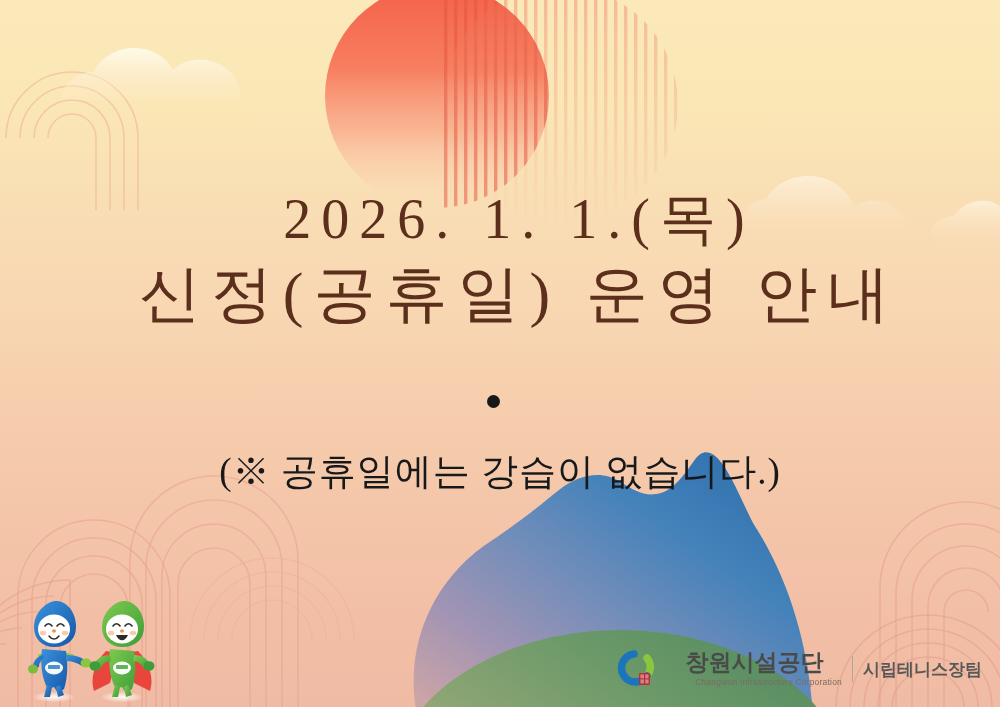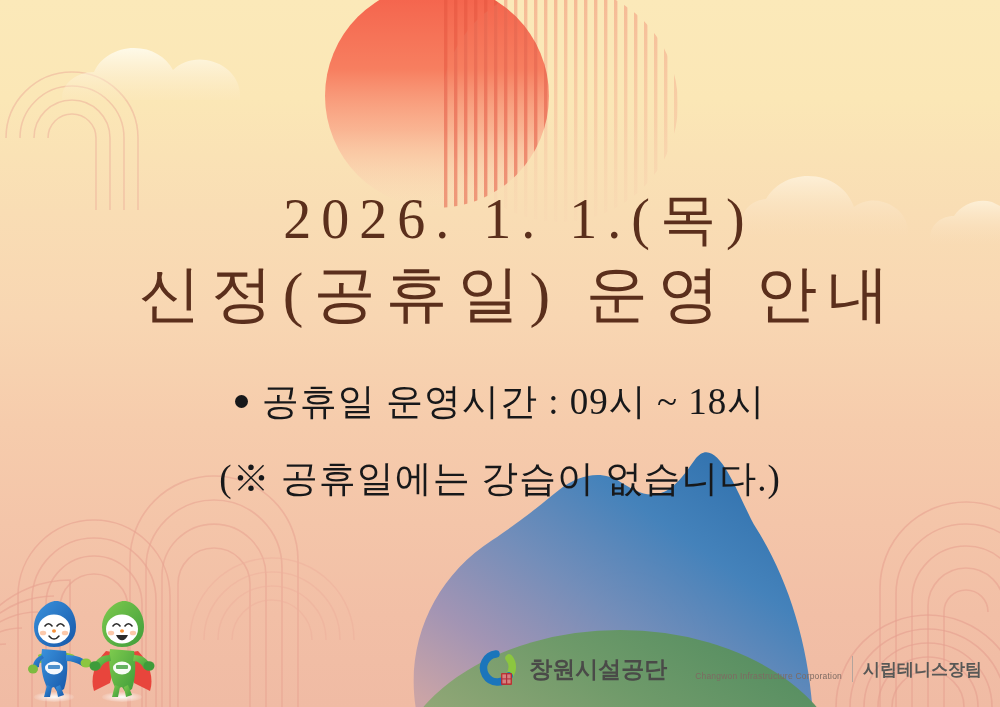--- a/index.html
+++ b/index.html
@@ -85,21 +85,21 @@
   }
 
   .body-line {
     font-size:37px;
     line-height:56px;
     letter-spacing:1px;
     font-family:"Liberation Serif","DejaVu Serif",serif;
     white-space:nowrap;
   }
 
-  .body-line.second { margin-top:21px; }
+  .body-line.second { margin-top:14px; }
 
   .bullet-dot {
     display:inline-block;
     width:13px; height:13px;
     border-radius:50%;
     background:#17181a;
     vertical-align:middle;
     margin-right:14px;
     position:relative;
     top:-4px;
@@ -150,21 +150,21 @@
     height:26px;
     background:#b4a49c;
   }
   .logo-sub {
     font-size:17px;
     font-weight:bold;
     color:#585856;
     font-family:"Liberation Sans","DejaVu Sans",sans-serif;
     line-height:19px;
   }
-  .logo-left-col { display:flex; flex-direction:row; align-items:flex-end; }
+  .logo-left-col { display:flex; flex-direction:column; align-items:center; }
 </style>
 </head>
 <body>
 
 <div id="poster">
 
   <svg class="bg-layer" viewBox="0 0 1000 707" preserveAspectRatio="none" xmlns="http://www.w3.org/2000/svg">
     <defs>
       <linearGradient id="sunGrad" x1="0" y1="0" x2="0" y2="1">
         <stop offset="0%" stop-color="#f4604a" stop-opacity="1"></stop>
@@ -375,21 +375,21 @@
 
   <div class="content">
 
     <div class="title-block">
       <div class="title-line1">2026. 1. 1.(목)</div>
       <div class="title-line2">신정(공휴일) 운영 안내</div>
     </div>
 
     <div class="body-block">
       <div class="body-line">
-        <span class="bullet-dot"></span><span>공휴일 운영시간 : 09시 ~ 18시</span>
+        <span class="bullet-dot"></span>
       </div>
       <div class="body-line second">(※  공휴일에는 강습이 없습니다.)</div>
     </div>
 
   </div>
 
   <svg class="mascots" viewBox="0 0 160 110" xmlns="http://www.w3.org/2000/svg">
     <defs>
       <linearGradient id="blueBody" x1="0" y1="0" x2="1" y2="1">
         <stop offset="0%" stop-color="#3a92dd"></stop>

